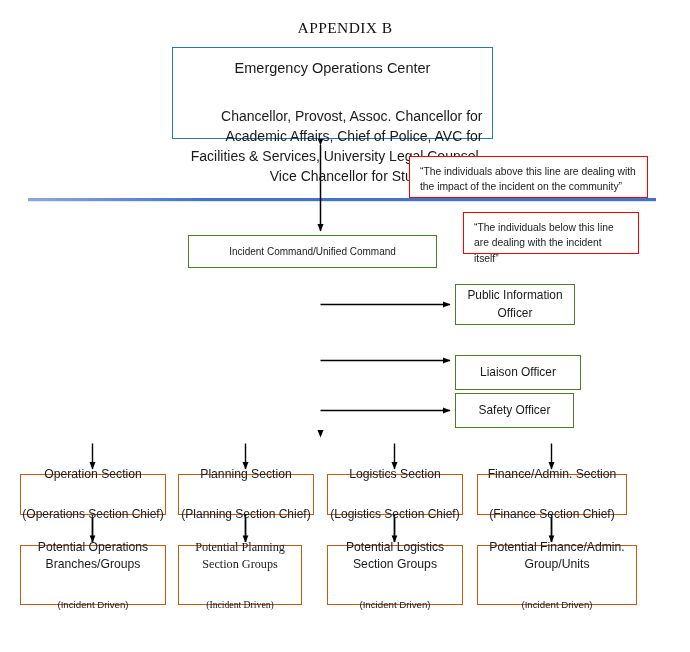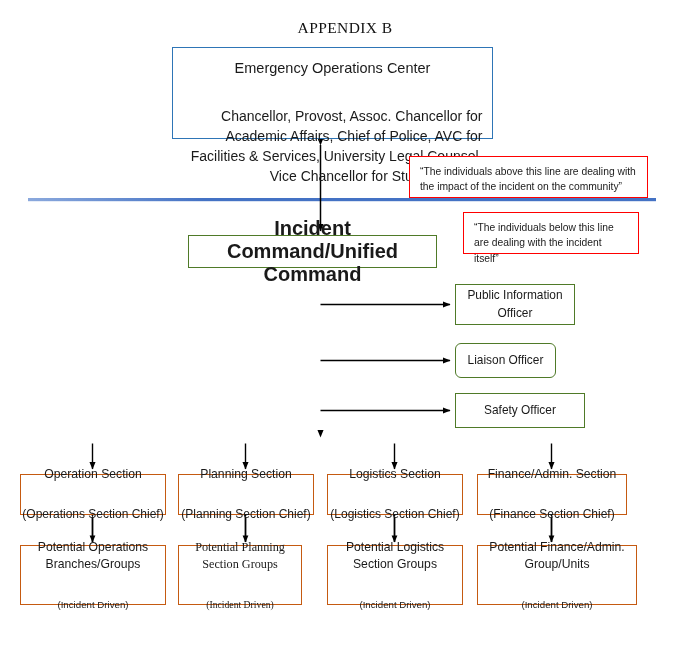--- a/index.html
+++ b/index.html
@@ -20,27 +20,27 @@
 
   
   #eoc{left:172px;top:47px;width:321px;height:92px;border:1.4px solid #2e75b6;
        justify-content:flex-start;padding-top:12px;}
   #eoc .hd{font-size:14.5px;color:#1a1a1a;}
   #eoc .bd{margin-top:7px;font-size:14px;line-height:1.42;color:#1a1a1a;
            text-align:right;width:300px;padding-left:6px;box-sizing:border-box;}
 
   
   #icmd{left:188px;top:235px;width:249px;height:33px;border:1.2px solid #4f7a28;}
-  #icmd .hd{font-size:20px;font-weight:bold;}
+  #icmd .hd{font-size:10px;}
 
   
   .officer{border:1.1px solid #4f7a28;font-size:11.9px;line-height:1.45;}
   #pio{left:455px;top:284px;width:120px;height:41px;}
-  #liaison{left:455px;top:343px;width:101px;height:35px;border-radius:6px;}
-  #safety{left:455px;top:393px;width:130px;height:35px;}
+  #liaison{left:455px;top:355px;width:126px;height:35px;}
+  #safety{left:455px;top:393px;width:119px;height:35px;}
 
   
   .sec{border:1.4px solid #c55a11;}
   .sec .l1{font-size:12.2px;line-height:1.35;}
   .sec .l2{font-size:12px;line-height:1.3;}
   #sec0{left:20px;top:474px;width:146px;height:41px;}
   #sec1{left:178px;top:474px;width:136px;height:41px;}
   #sec2{left:327px;top:474px;width:136px;height:41px;}
   #sec3{left:477px;top:474px;width:150px;height:41px;}
 

